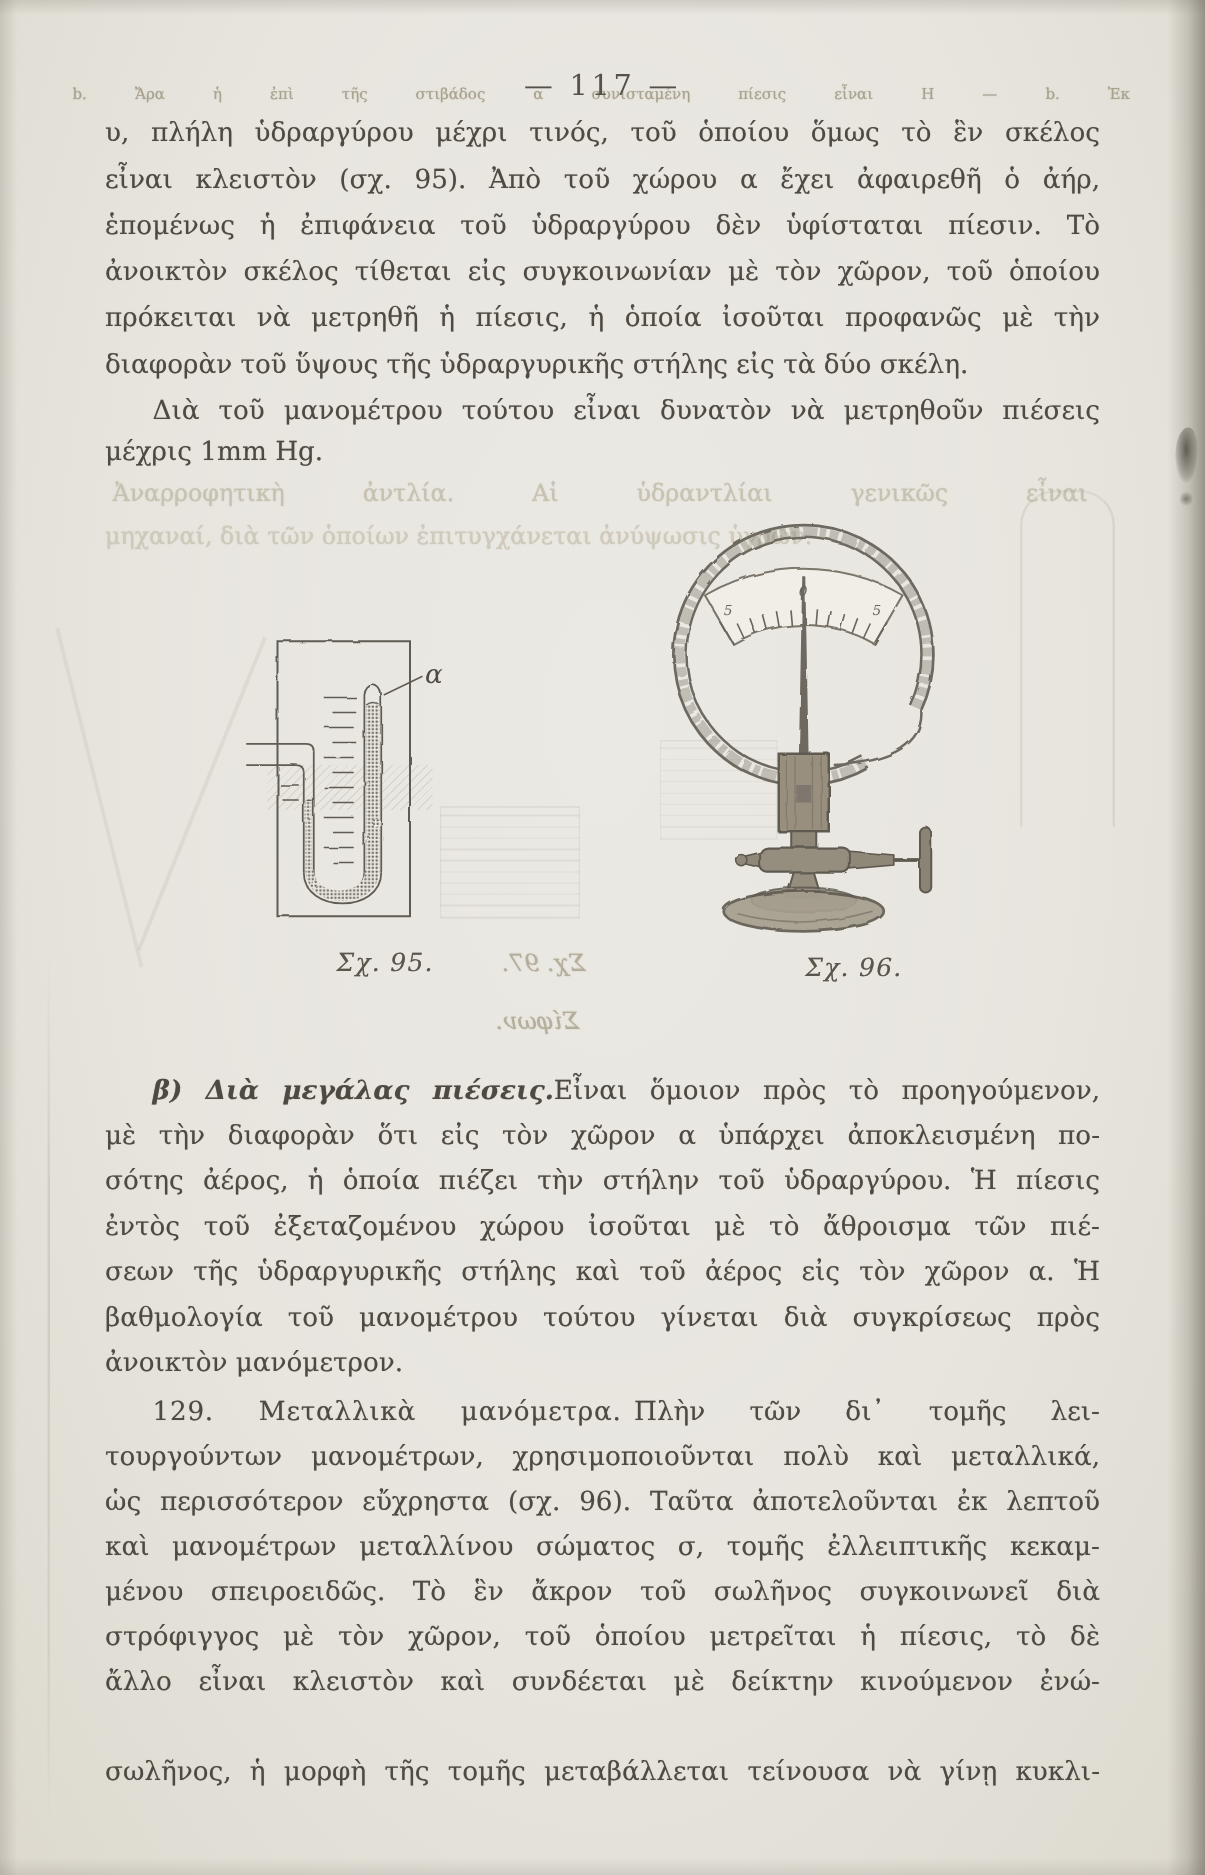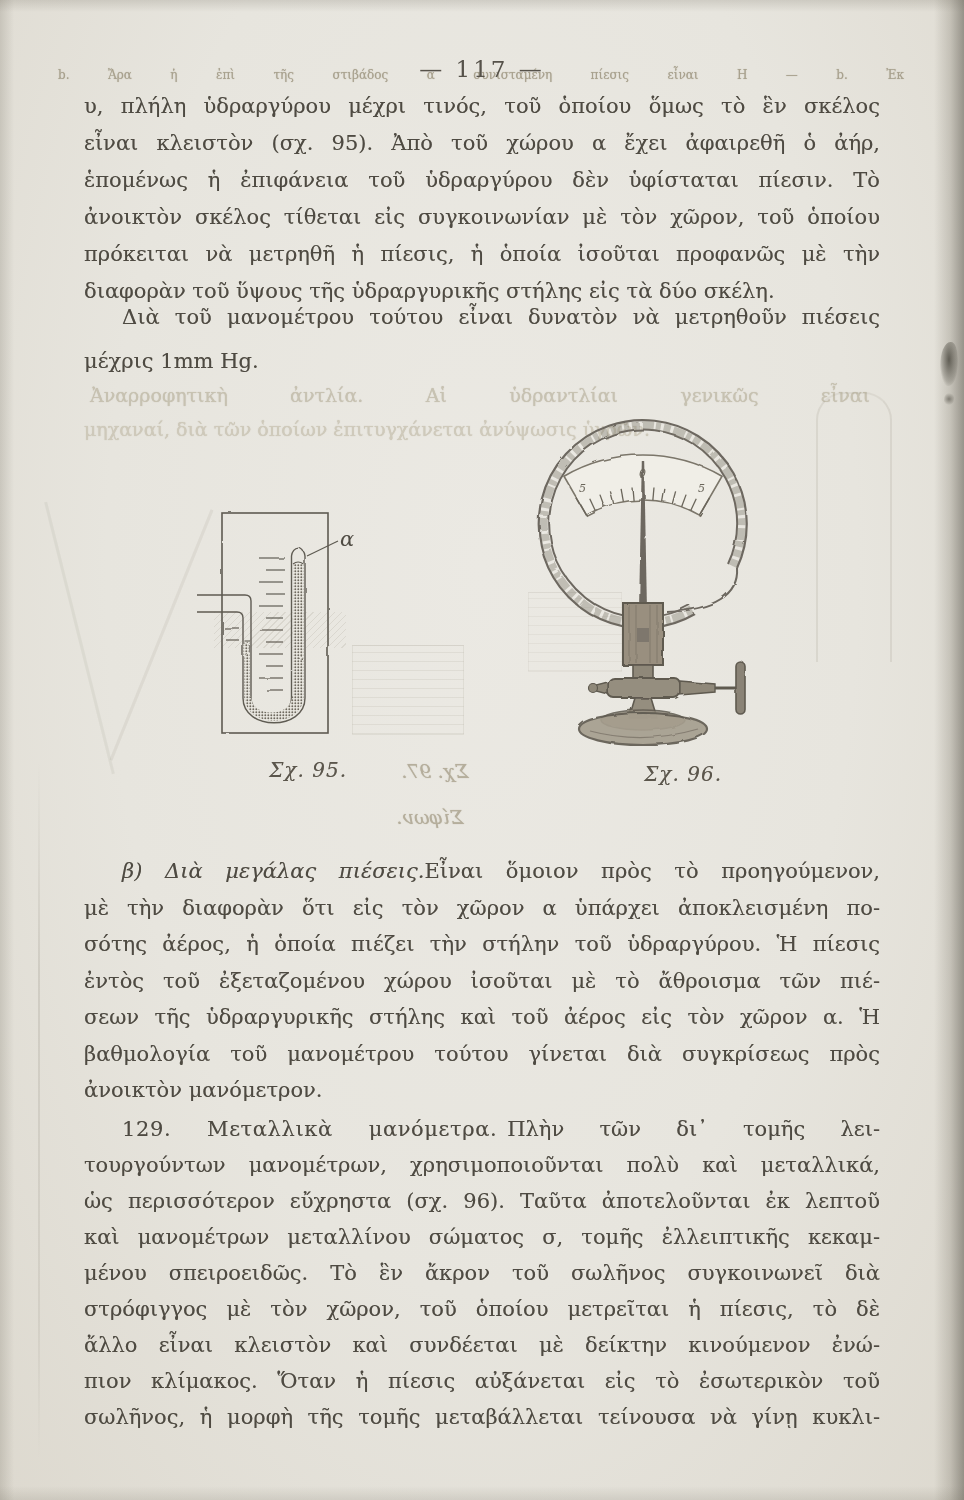--- a/index.html
+++ b/index.html
@@ -27,21 +27,21 @@
   .header{position:absolute;top:56px;left:0;width:964px;text-align:center;
     font-size:23px;letter-spacing:3px;color:#56524a;}
 
   
   .tl{position:absolute;left:84px;width:796px;font-size:21px;line-height:27px;
     color:rgba(74,70,61,.95);text-shadow:0 0 .6px rgba(74,70,61,.45);
     text-align:justify;white-space:nowrap;}
   .j{text-align:justify;text-align-last:justify;white-space:normal;}
   .last{text-align:right;text-align-last:left;white-space:normal;}
   .ind{text-indent:38px;}
-  .lead-bi{font-weight:normal;font-style:italic;margin-right:0;}
+  .lead-bi{font-weight:bold;font-style:italic;margin-right:0;}
   .lead-b{font-weight:normal;letter-spacing:.6px;margin-right:10px;}
 
   
   .caption{position:absolute;font-style:italic;font-size:20px;color:#5b564c;
     letter-spacing:1px;text-align:right;text-shadow:0 0 .5px rgba(91,86,76,.5);}
 
   
   .ghost{position:absolute;color:#aea795;text-shadow:0 0 1px rgba(174,167,149,.8);}
   .ghost-top{top:63px;left:58px;width:846px;font-size:12px;line-height:24px;
     text-align:justify;text-align-last:justify;color:#a8a18e;}
@@ -93,21 +93,21 @@
 
   <div class="header">— 117 —</div>
 
   <div class="tl j" style="top:93px">υ, πλήλη ὑδραργύρου μέχρι τινός, τοῦ ὁποίου ὅμως τὸ ἓν σκέλος</div>
   <div class="tl j" style="top:130px">εἶναι κλειστὸν (σχ. 95). Ἀπὸ τοῦ χώρου α ἔχει ἀφαιρεθῆ ὁ ἀήρ,</div>
   <div class="tl j" style="top:167px">ἑπομένως ἡ ἐπιφάνεια τοῦ ὑδραργύρου δὲν ὑφίσταται πίεσιν. Τὸ</div>
   <div class="tl j" style="top:204px">ἀνοικτὸν σκέλος τίθεται εἰς συγκοινωνίαν μὲ τὸν χῶρον, τοῦ ὁποίου</div>
   <div class="tl j" style="top:241px">πρόκειται νὰ μετρηθῆ ἡ πίεσις, ἡ ὁποία ἰσοῦται προφανῶς μὲ τὴν</div>
   <div class="tl last" style="top:278px">διαφορὰν τοῦ ὕψους τῆς ὑδραργυρικῆς στήλης εἰς τὰ δύο σκέλη.</div>
 
-  <div class="tl j ind" style="top:304px">Διὰ τοῦ μανομέτρου τούτου εἶναι δυνατὸν νὰ μετρηθοῦν πιέσεις</div>
+  <div class="tl j ind" style="top:315px">Διὰ τοῦ μανομέτρου τούτου εἶναι δυνατὸν νὰ μετρηθοῦν πιέσεις</div>
   <div class="tl last" style="top:348px">μέχρις 1mm Hg.</div>
 
   <div class="figbox" style="left:195px;top:498px;width:175px;height:260px">
     <svg width="175" height="260" viewBox="0 0 175 260" xmlns="http://www.w3.org/2000/svg">
       <defs>
         <pattern id="stip" width="3" height="3" patternUnits="userSpaceOnUse">
           <rect width="3" height="3" fill="#e9e7e0"></rect>
           <circle cx="1.3" cy="1.3" r="0.95" fill="#6e695e"></circle>
         </pattern>
         <filter id="rough95" x="-10%" y="-10%" width="120%" height="120%">
@@ -245,21 +245,20 @@
 
   <div class="tl j ind" style="top:1116px">
     <span class="lead-b">129. Μεταλλικὰ μανόμετρα.</span><span>Πλὴν τῶν δι᾽ τομῆς λει-</span>
   </div>
   <div class="tl j" style="top:1152px">τουργούντων μανομέτρων, χρησιμοποιοῦνται πολὺ καὶ μεταλλικά,</div>
   <div class="tl j" style="top:1188px">ὡς περισσότερον εὔχρηστα (σχ. 96). Ταῦτα ἀποτελοῦνται ἐκ λεπτοῦ</div>
   <div class="tl j" style="top:1224px">καὶ μανομέτρων μεταλλίνου σώματος σ, τομῆς ἐλλειπτικῆς κεκαμ-</div>
   <div class="tl j" style="top:1260px">μένου σπειροειδῶς. Τὸ ἓν ἄκρον τοῦ σωλῆνος συγκοινωνεῖ διὰ</div>
   <div class="tl j" style="top:1296px">στρόφιγγος μὲ τὸν χῶρον, τοῦ ὁποίου μετρεῖται ἡ πίεσις, τὸ δὲ</div>
   <div class="tl j" style="top:1332px">ἄλλο εἶναι κλειστὸν καὶ συνδέεται μὲ δείκτην κινούμενον ἐνώ-</div>
-  <div class="tl j" style="top:1368px">πιον κλίμακος. Ὅταν ἡ πίεσις αὐξάνεται εἰς τὸ ἐσωτερικὸν τοῦ</div>
   <div class="tl j" style="top:1404px">σωλῆνος, ἡ μορφὴ τῆς τομῆς μεταβάλλεται τείνουσα νὰ γίνῃ κυκλι-</div>
 
   <div class="edge-right"></div>
   <div class="edge-left"></div>
   <div class="edge-top"></div>
   <div class="edge-bottom"></div>
   <div class="blotch b1"></div>
   <div class="blotch b2"></div>
 
 </div>

